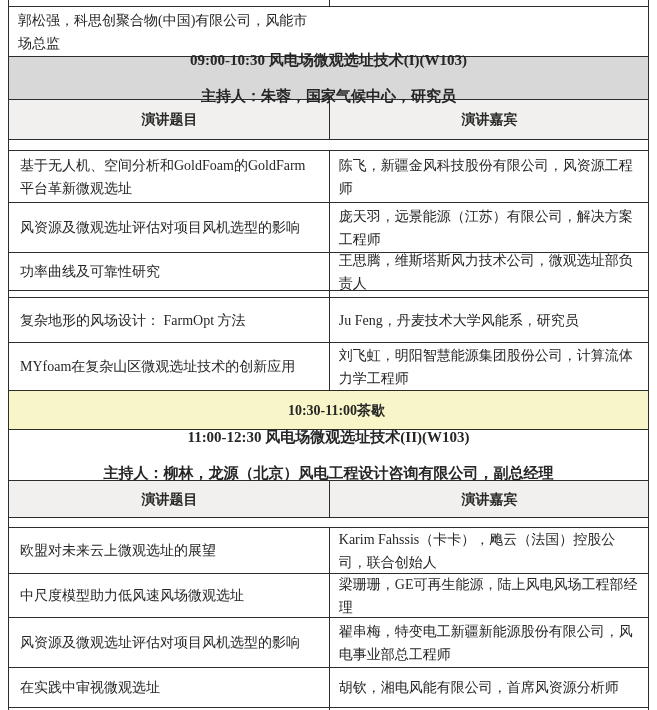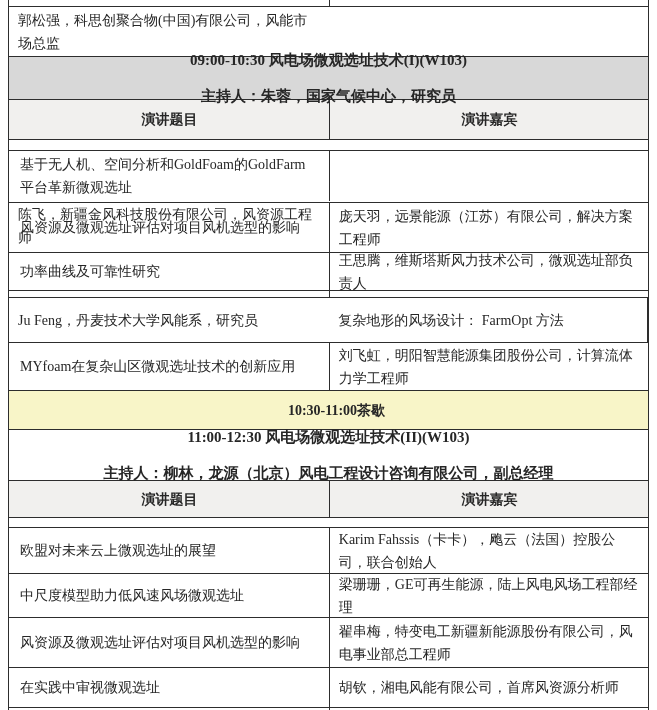--- a/index.html
+++ b/index.html
@@ -55,21 +55,21 @@
   .header-row .cell{justify-content:center;font-weight:bold;}
   .tea{background:#f8f5c8;padding-left:16px;}
   .gap-row{border-bottom:1px solid #2d2d2d;}
   .gap-row .cell.left,.gap-row .cell.right{border-right:none;}
   
   .h-partial-top{height:7px;}
   .h-row-a{height:50px;}
   .h-banner1{height:43px;}
   .h-header1{height:40px;}
   .h-gap1{height:11px;}
-  .h-r1{height:52px;flex-direction:column;}
+  .h-r1{height:52px;}
   .h-r2{height:50px;}
   .h-r3{height:38px;}
   .h-gap2{height:7px;}
   .h-r4{height:45px;}
   .h-r5{height:48px;}
   .h-tea{height:39px;}
   .h-banner2{height:51px;}
   .h-header2{height:37px;}
   .h-gap3{height:10px;}
   .h-r6{height:46px;}
@@ -124,22 +124,22 @@
       <div class="cell left">功率曲线及可靠性研究</div>
       <div class="cell right">王思腾，维斯塔斯风力技术公司，微观选址部负责人</div>
     </div>
 
     <div class="row gap-row h-gap2">
       <div class="cell left" style="border-right:1px solid #2d2d2d;"></div>
       <div class="cell right"></div>
     </div>
 
     <div class="row h-r4">
+      <div class="cell left">复杂地形的风场设计： FarmOpt 方法</div>
       <div class="cell right">Ju Feng，丹麦技术大学风能系，研究员</div>
-      <div class="cell left">复杂地形的风场设计： FarmOpt 方法</div>
     </div>
 
     <div class="row h-r5">
       <div class="cell left">MYfoam在复杂山区微观选址技术的创新应用</div>
       <div class="cell right">刘飞虹，明阳智慧能源集团股份公司，计算流体力学工程师</div>
     </div>
 
     <div class="row tea h-tea">
       <div class="cell full">10:30-11:00茶歇</div>
     </div>

